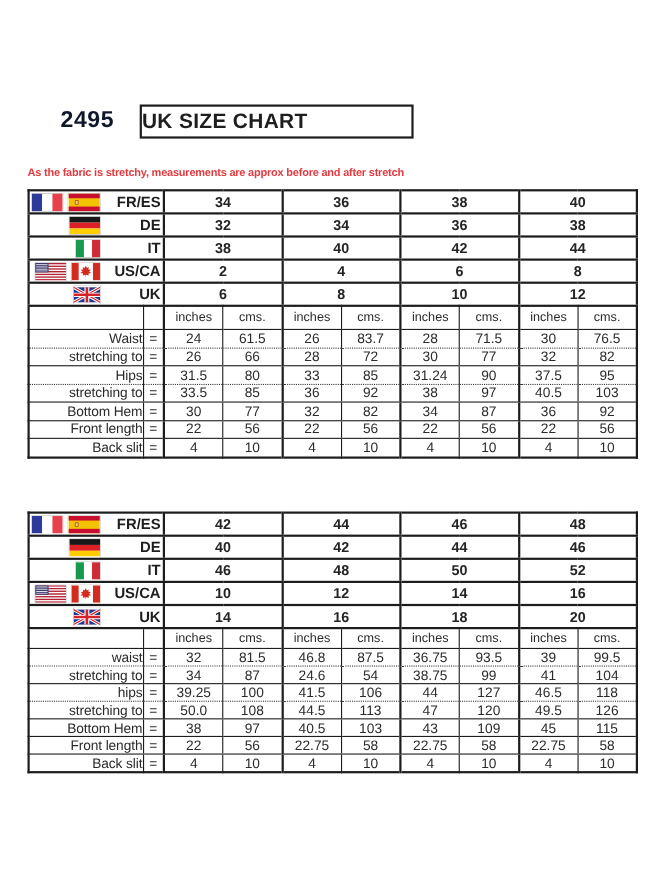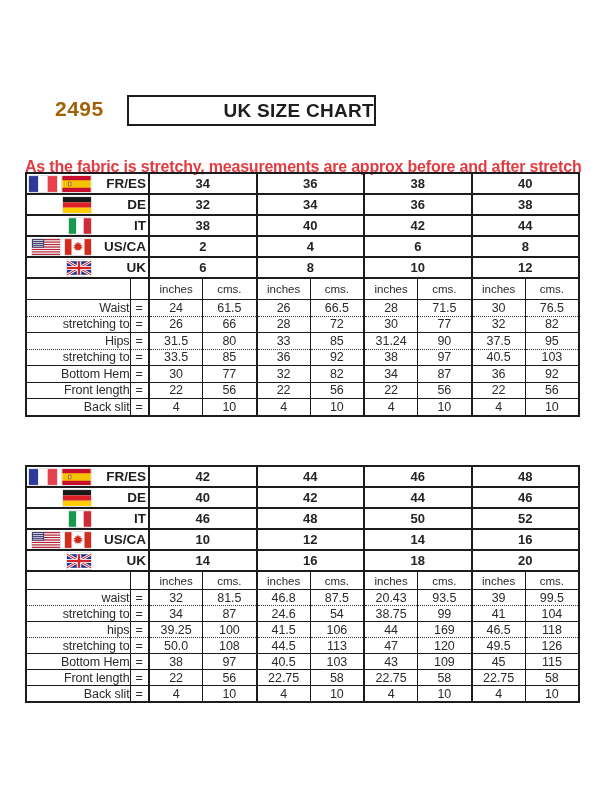--- a/index.html
+++ b/index.html
@@ -2,30 +2,30 @@
 <html><head>
 <meta charset="utf-8">
 <style>
   html,body { margin:0; padding:0; background:#ffffff; }
   .page {
     position:relative; width:600px; height:803px; background:#ffffff;
     font-family:"Liberation Sans", sans-serif; color:#262626; overflow:hidden;
   }
   .product-code {
     position:absolute; left:55px; top:97px;
-    font-size:21px; font-weight:700; letter-spacing:0.5px; color:#a16207;
+    font-size:21px; font-weight:700; letter-spacing:0.5px; color:#0f172a;
   }
   .title-box {
     position:absolute; left:127px; top:95px; width:245px; height:27px;
-    border:2.5px solid #1c1c1c; display:flex; align-items:center; justify-content:flex-end;
+    border:2.5px solid #1c1c1c; display:flex; align-items:center; justify-content:flex-start;
   }
   .title-text { font-size:19px; font-weight:700; letter-spacing:0.3px; color:#1e1e1e; }
   .note {
     position:absolute; left:25px; top:142px;
-    font-size:16px; font-weight:700; letter-spacing:-0.2px;
+    font-size:10px; font-weight:700; letter-spacing:-0.2px;
   }
 
   table.size-table {
     position:absolute; left:25px; width:553px;
     border-collapse:collapse; table-layout:fixed;
     border:2px solid #1c1c1c;
   }
   #table-0 { top:172px; }
   #table-1 { top:465px; }
 
@@ -215,21 +215,21 @@
           <td class="unit">cms.</td>
           <td class="unit gstart">inches</td>
           <td class="unit">cms.</td>
         </tr>
         <tr class="m-row dotted">
           <td class="m-lbl">Waist</td>
           <td class="m-eq">=</td>
           <td class="m-val gstart">24</td>
           <td class="m-val">61.5</td>
           <td class="m-val gstart">26</td>
-          <td class="m-val">66.5</td>
+          <td class="m-val">83.7</td>
           <td class="m-val gstart">28</td>
           <td class="m-val">71.5</td>
           <td class="m-val gstart">30</td>
           <td class="m-val">76.5</td>
         </tr>
         <tr class="m-row">
           <td class="m-lbl">stretching to</td>
           <td class="m-eq">=</td>
           <td class="m-val gstart">26</td>
           <td class="m-val">66</td>
@@ -453,21 +453,21 @@
           <td class="unit gstart">inches</td>
           <td class="unit">cms.</td>
         </tr>
         <tr class="m-row dotted">
           <td class="m-lbl">waist</td>
           <td class="m-eq">=</td>
           <td class="m-val gstart">32</td>
           <td class="m-val">81.5</td>
           <td class="m-val gstart">46.8</td>
           <td class="m-val">87.5</td>
-          <td class="m-val gstart">20.43</td>
+          <td class="m-val gstart">36.75</td>
           <td class="m-val">93.5</td>
           <td class="m-val gstart">39</td>
           <td class="m-val">99.5</td>
         </tr>
         <tr class="m-row">
           <td class="m-lbl">stretching to</td>
           <td class="m-eq">=</td>
           <td class="m-val gstart">34</td>
           <td class="m-val">87</td>
           <td class="m-val gstart">24.6</td>
@@ -478,21 +478,21 @@
           <td class="m-val">104</td>
         </tr>
         <tr class="m-row dotted">
           <td class="m-lbl">hips</td>
           <td class="m-eq">=</td>
           <td class="m-val gstart">39.25</td>
           <td class="m-val">100</td>
           <td class="m-val gstart">41.5</td>
           <td class="m-val">106</td>
           <td class="m-val gstart">44</td>
-          <td class="m-val">169</td>
+          <td class="m-val">127</td>
           <td class="m-val gstart">46.5</td>
           <td class="m-val">118</td>
         </tr>
         <tr class="m-row">
           <td class="m-lbl">stretching to</td>
           <td class="m-eq">=</td>
           <td class="m-val gstart">50.0</td>
           <td class="m-val">108</td>
           <td class="m-val gstart">44.5</td>
           <td class="m-val">113</td>

